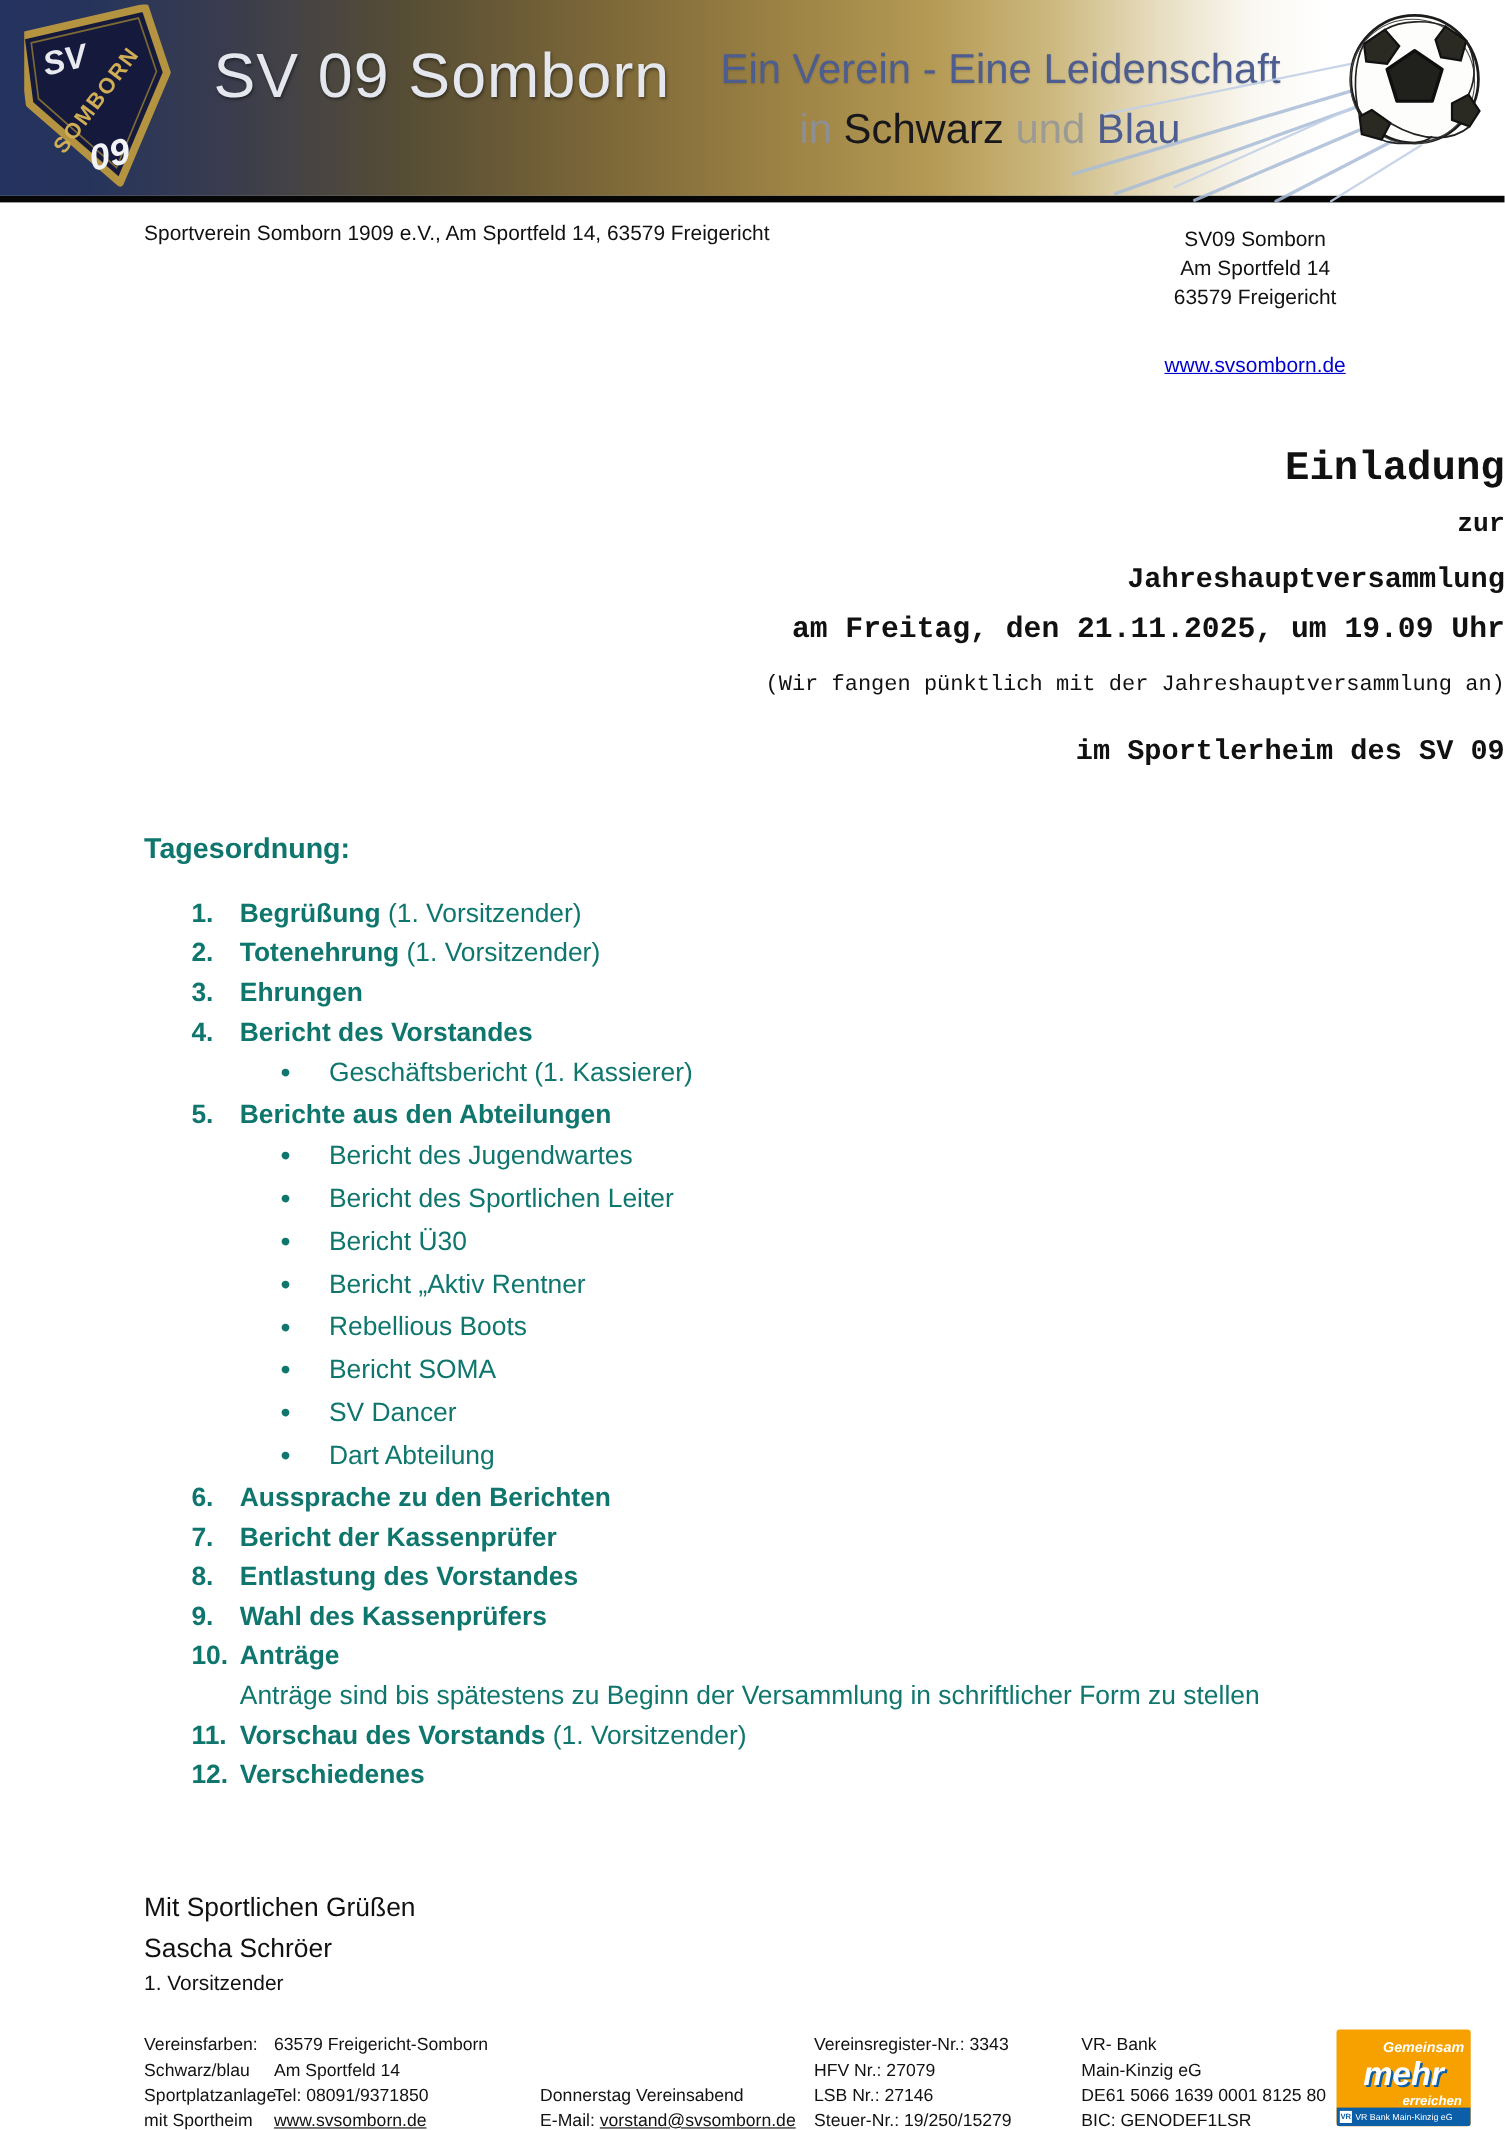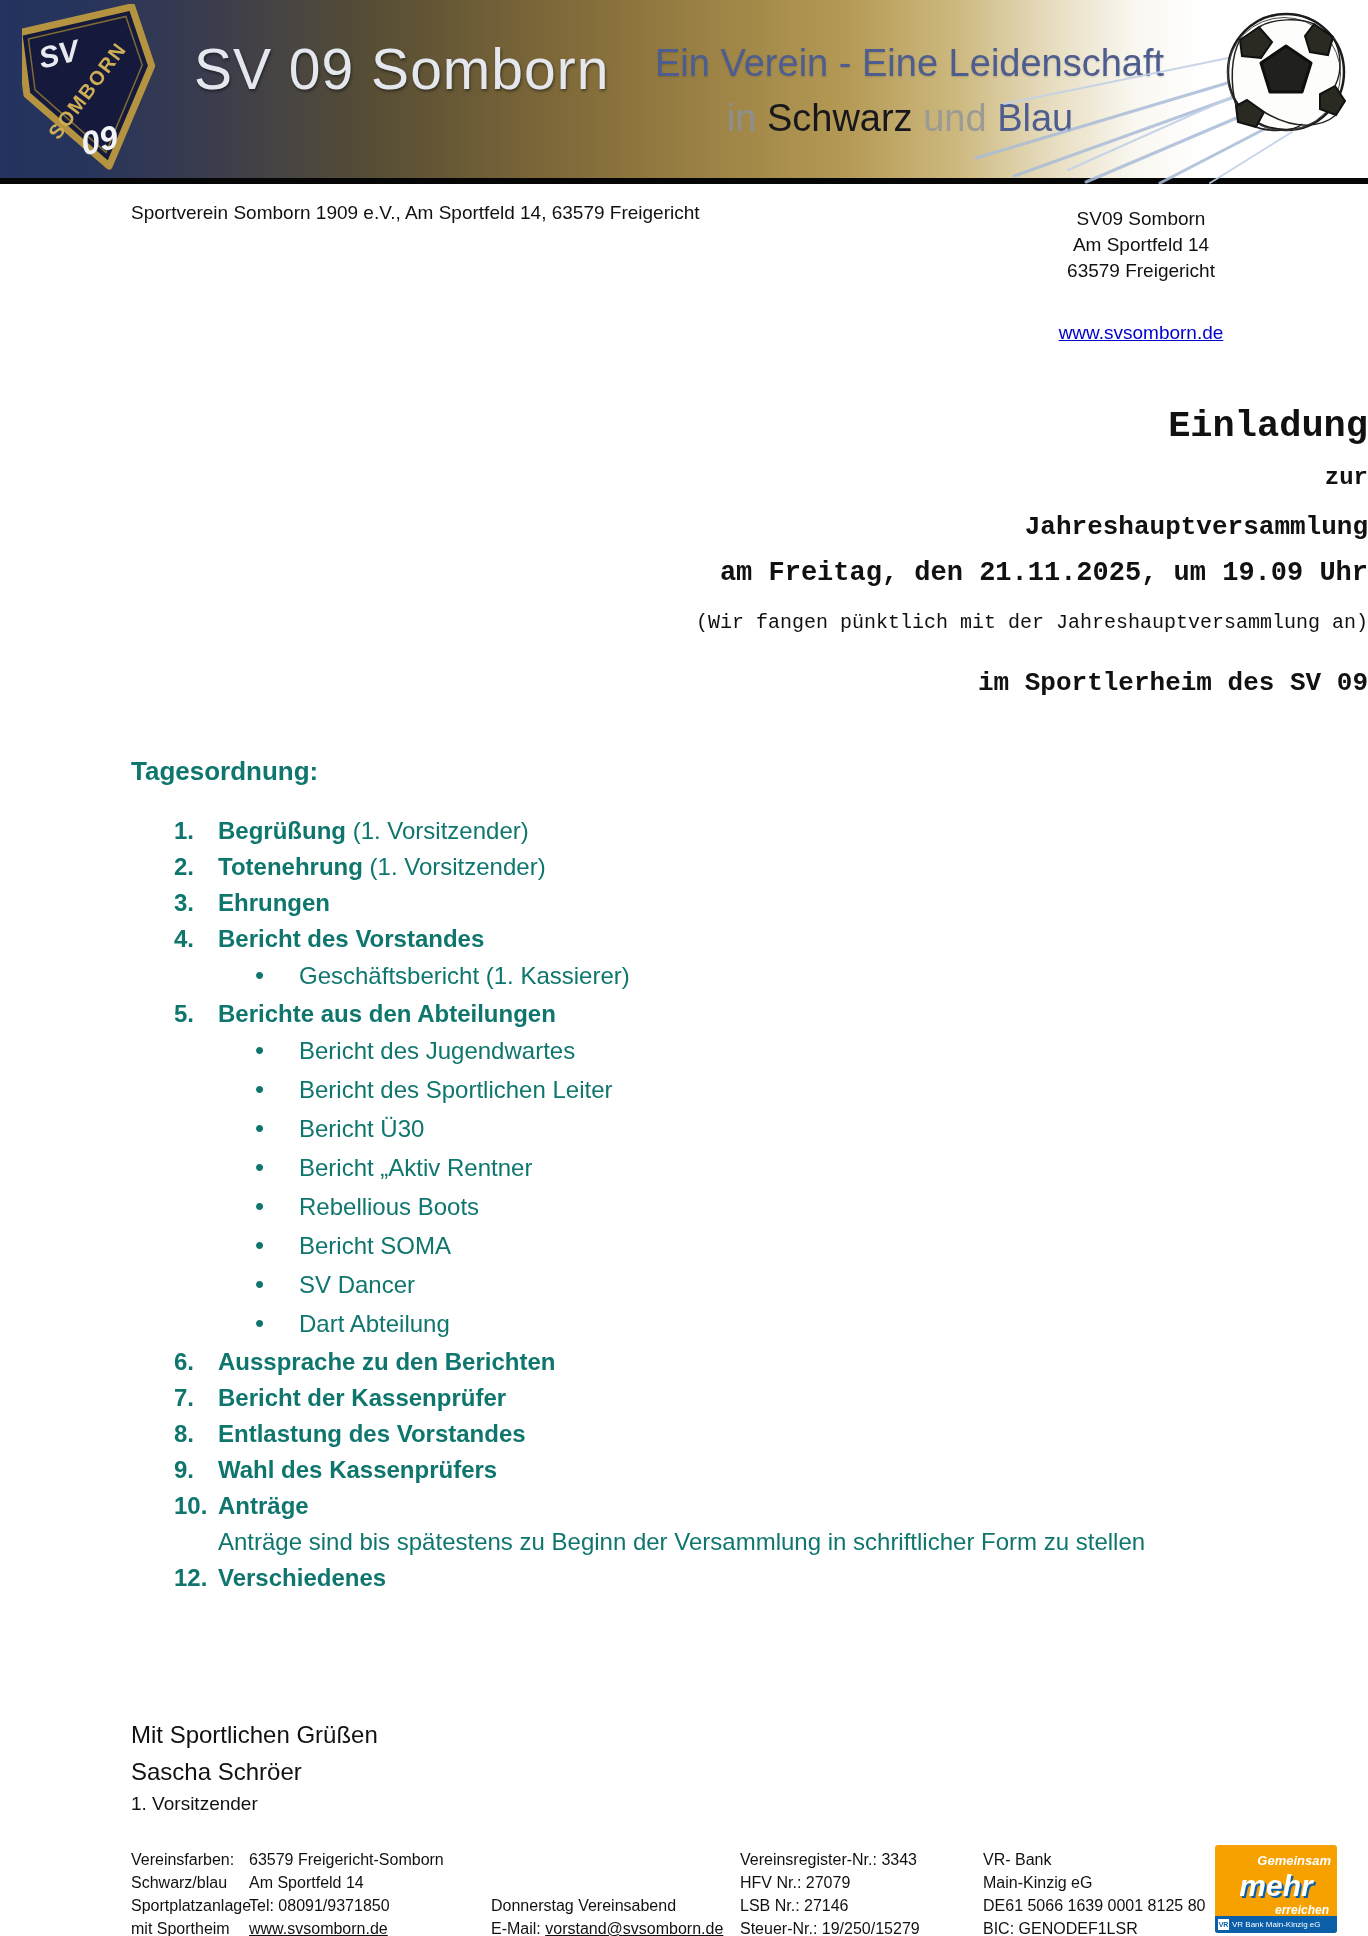--- a/index.html
+++ b/index.html
@@ -249,20 +249,24 @@
     <div class="ag-item">
       <span class="ag-num">9.</span>
       <span><b class="ag-title">Wahl des Kassenprüfers</b></span>
     </div>
     <div class="ag-item">
       <span class="ag-num">10.</span>
       <span><b class="ag-title">Anträge</b></span>
     </div>
     <div class="ag-note">Anträge sind bis spätestens zu Beginn der Versammlung in schriftlicher Form zu stellen</div>
     <div class="ag-item">
+      <span class="ag-num">11.</span>
+      <span><b class="ag-title">Vorschau des Vorstands</b><span class="ag-suffix"> (1. Vorsitzender)</span></span>
+    </div>
+    <div class="ag-item">
       <span class="ag-num">12.</span>
       <span><b class="ag-title">Verschiedenes</b></span>
     </div>
   </div>
 
   <div class="closing">
     <div class="closing-greeting">Mit Sportlichen Grüßen</div>
     <div class="closing-name">Sascha Schröer</div>
     <div class="closing-role">1. Vorsitzender</div>
   </div>

